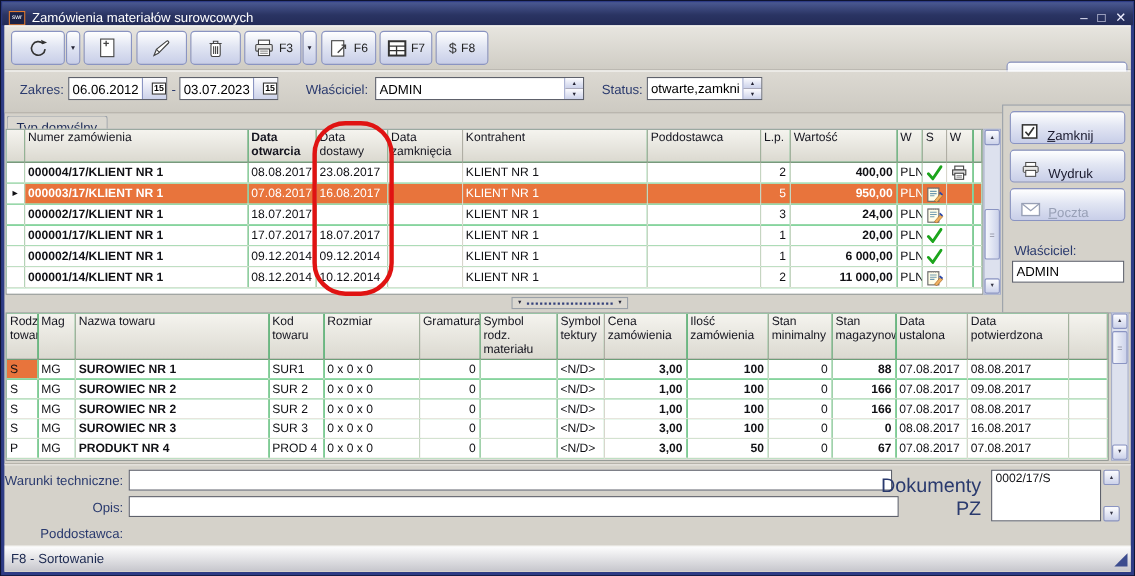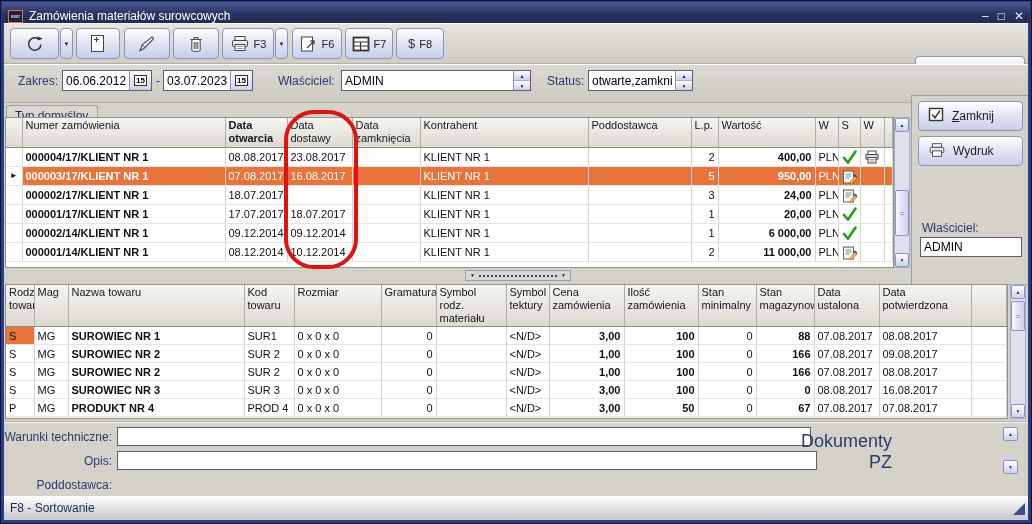--- a/index.html
+++ b/index.html
@@ -30,21 +30,21 @@
   .tbtn svg{display:block;}
   .drop{font-size:6px;color:#223;padding:0;}
   .fkey{font-size:11px;color:#222;}
   
   .filterbar{position:absolute;left:0;top:41px;width:100%;height:39px;
     background:linear-gradient(#dcd9d2,#cdcac2);border-top:1px solid #fff;border-bottom:1px solid #b3b0a8;}
   .flabel{position:absolute;top:9px;color:#2a3a6e;font-size:12px;white-space:nowrap;}
   .field{position:absolute;top:5px;height:21px;background:#fff;border:1px solid #5e616b;display:flex;align-items:stretch;}
   .field input{border:none;outline:none;flex:1;font-family:inherit;font-size:12px;padding:0 3px;background:transparent;min-width:0;}
   .cal-btn{width:22px;background:linear-gradient(#fbfbfe,#ccd2ea);border-left:1px solid #8a94c2;
-    display:flex;align-items:center;justify-content:center;}
+    display:flex;align-items:center;justify-content:flex-end;}
   .cal-face{border:1px solid #333;background:#fff;font-size:8px;line-height:9px;padding:0 1px;font-weight:bold;}
   .spin{width:17px;border-left:1px solid #8a94c2;display:flex;flex-direction:column;}
   .spin span{flex:1;background:linear-gradient(#fbfbfe,#ccd2ea);font-size:5px;color:#223;
     display:flex;align-items:center;justify-content:center;border-bottom:1px solid #aab;}
   .spin span:last-child{border-bottom:none;}
   
   .tab{position:absolute;left:2px;top:82px;width:92px;height:21px;background:#dad7d0;
     border:1px solid #9aa0a8;border-bottom:none;border-radius:3px 3px 0 0;
     font-size:12px;color:#1e2c58;display:flex;align-items:center;padding-left:8px;}
   
@@ -68,21 +68,21 @@
   
   .vscroll{position:absolute;width:16px;background:#dde1ee;border:1px solid #a7aec8;}
   .sarrow{position:absolute;left:0;width:14px;height:14px;background:linear-gradient(#fdfdff,#ccd2ea);
     border:1px solid #8a94c2;border-radius:2px;font-size:5px;color:#334;display:flex;align-items:center;justify-content:center;}
   .sthumb{position:absolute;left:0;width:14px;background:linear-gradient(90deg,#f5f7fc,#ccd2ea);
     border:1px solid #8a94c2;border-radius:2px;display:flex;align-items:center;justify-content:center;font-size:8px;color:#667;}
   
   .right-panel{position:absolute;left:907px;top:72px;width:118px;height:190px;background:#d5d2ca;border:1px solid #9aa0a8;}
   .rp-btn{position:absolute;left:6px;width:105px;height:30px;
     background:linear-gradient(#ffffff,#e2e6f3 45%,#c8cee8);border:1px solid #8a94c2;border-radius:4px;
-    font-size:12px;color:#1a1a2e;display:flex;align-items:center;gap:7px;padding-left:9px;}
+    font-size:12px;color:#1a1a2e;display:flex;align-items:flex-end;gap:7px;padding-left:9px;}
   .rp-btn .lbl::first-letter{text-decoration:underline;}
   .rp-btn.disabled{color:#98a0b6;}
   .rp-btn.disabled svg *{stroke:#98a0b6;}
   .rp-label{position:absolute;left:10px;top:125px;color:#2a3a6e;font-size:12px;}
   .rp-input{position:absolute;left:8px;top:141px;width:102px;height:20px;border:1px solid #5e616b;background:#fff;
     font-family:inherit;font-size:12px;padding:0 3px;}
   
   .splitter{position:absolute;left:461px;top:247px;width:106px;height:11px;background:#dad7d0;
     border:1px solid #9aa0a8;display:flex;align-items:center;padding:0 4px;gap:4px;}
   .splitter .ar{font-size:5px;color:#223;line-height:1;}
@@ -420,20 +420,29 @@
       </div>
       <div class="rp-btn" style="top:40px;">
         <span>
           <svg width="18" height="16" viewBox="0 0 20 17">
               <rect x="5" y="1.5" width="10" height="4" fill="#fff" stroke="#444"></rect>
               <rect x="2.5" y="5.5" width="15" height="6" rx="1" fill="#e6e6e6" stroke="#444"></rect>
               <rect x="5" y="9.5" width="10" height="6" fill="#fff" stroke="#444"></rect>
             </svg>
         </span>
         <span>Wydruk</span>
+      </div>
+      <div class="rp-btn disabled" style="top:75px;">
+        <span>
+          <svg width="18" height="13" viewBox="0 0 18 13">
+              <rect x="1" y="1" width="16" height="11" fill="#fff" stroke="#555" stroke-width="1.3"></rect>
+              <path d="M1.5 1.5l7.5 6 7.5-6" fill="none" stroke="#555" stroke-width="1.2"></path>
+            </svg>
+        </span>
+        <span class="lbl">Poczta</span>
       </div>
       <div class="rp-label">Właściciel:</div>
       <input class="rp-input" value="ADMIN" style="">
     </div>
 
     <div class="splitter">
       <span class="ar">▼</span>
       <span class="dots"></span>
       <span class="ar">▼</span>
     </div>
@@ -580,20 +589,23 @@
       <div class="sarrow" style="bottom:0;top:auto;">▼</div>
     </div>
 
     <div class="bottom-form">
       <span class="bf-label" style="top:8px;">Warunki techniczne:</span>
       <input class="bf-input" style="left: 113px; top: 5px; width: 694px;" value="">
       <span class="bf-label" style="top:32px;padding-left:48px;">Opis:</span>
       <input class="bf-input" style="left: 113px; top: 29px; width: 700px;" value="">
       <span class="bf-label" style="top:56px;">Poddostawca:</span>
       <span class="dok-label">Dokumenty PZ</span>
+      <div class="listbox" id="dok-listbox">
+          <div>0002/17/S</div>
+        </div>
       <div class="mini-scroll">
         <div class="sarrow" style="top:0;">▲</div>
         <div class="sarrow" style="bottom:0;top:auto;">▼</div>
       </div>
     </div>
 
     <div class="statusbar">
       <span>F8 - Sortowanie</span>
       <span class="grip"></span>
     </div>

